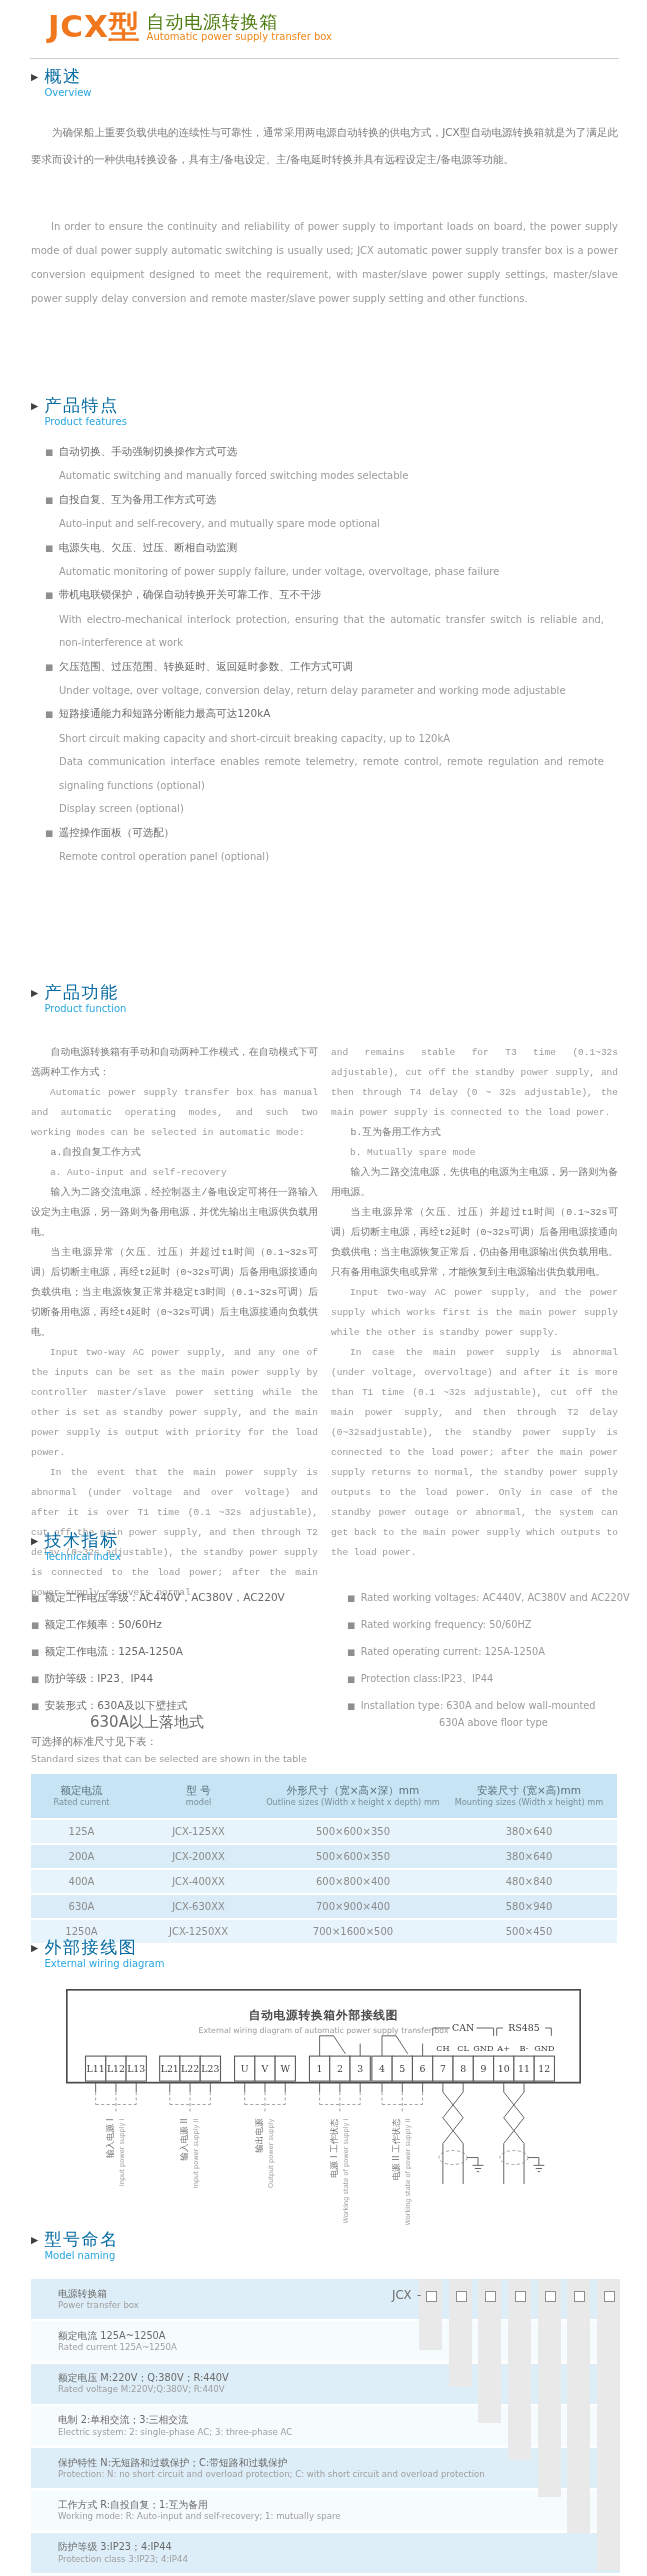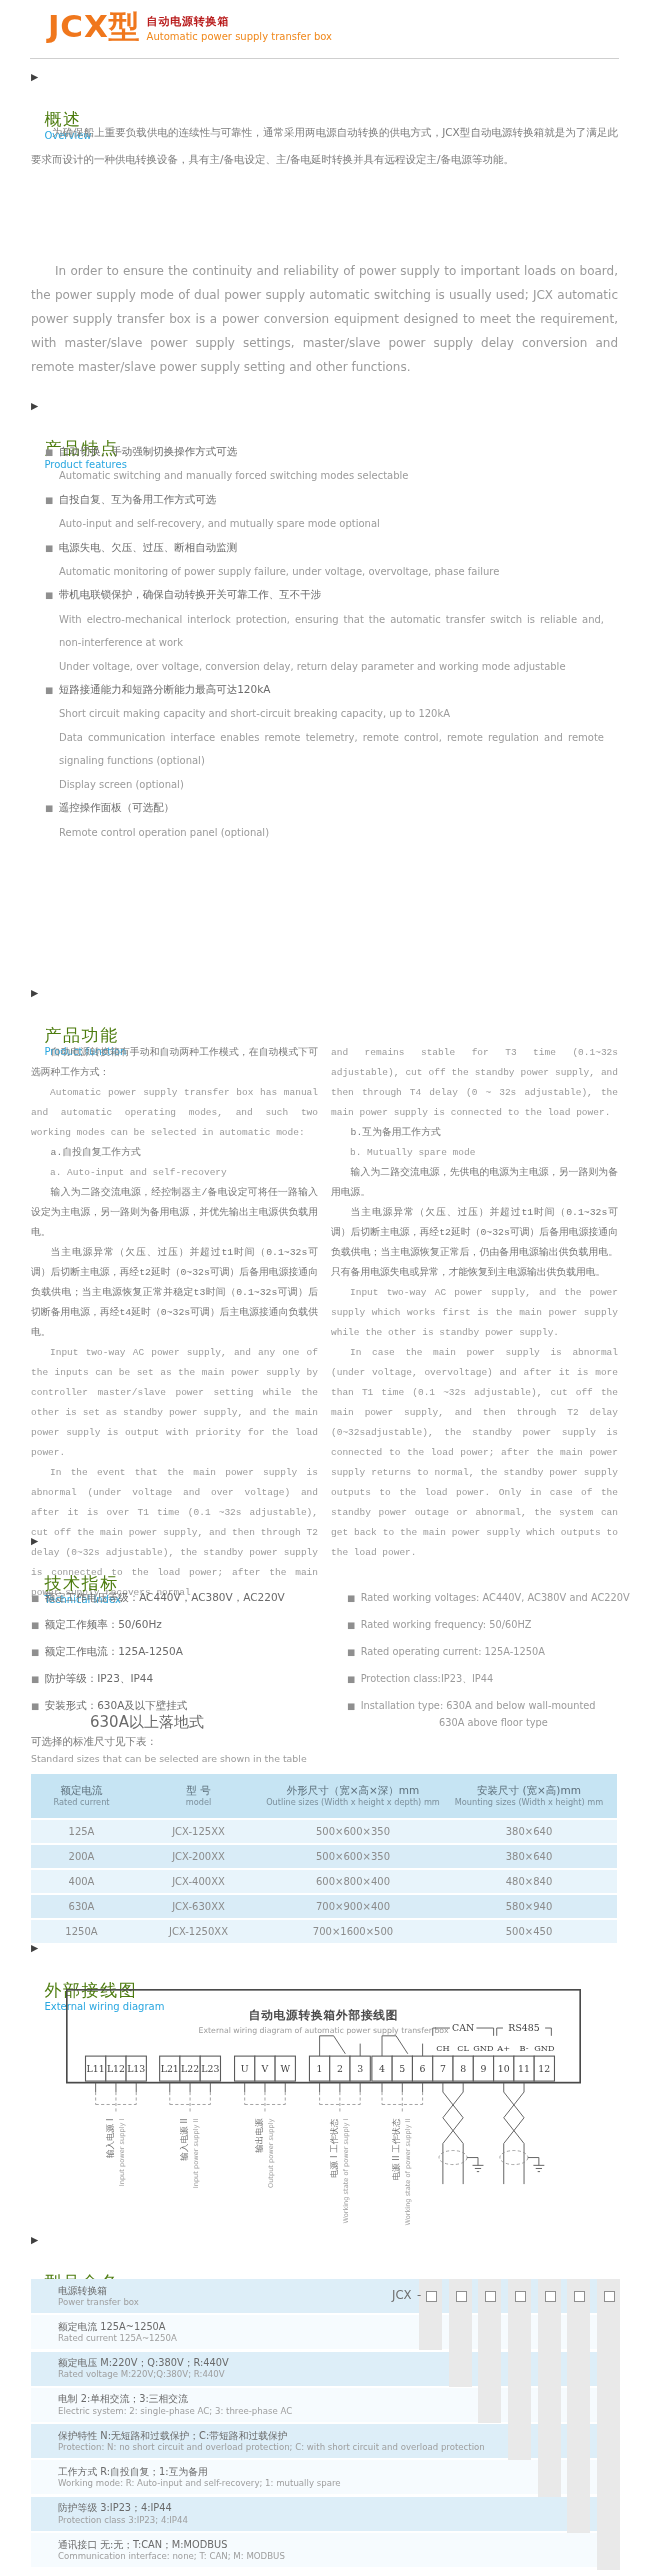--- a/index.html
+++ b/index.html
@@ -2,32 +2,32 @@
 <html style="font-size:12.5px"><head>
 <meta charset="utf-8">
 <style>
   html,body{margin:0;padding:0;background:#fff;}
   #page{position:relative;width:648px;height:2576px;background:#fff;overflow:hidden;
         font-family:"DejaVu Sans","Liberation Sans",sans-serif;}
   
   .hdr{position:absolute;left:48px;top:7.8px;display:flex;align-items:flex-end;}
   .hdr-model{color:#f0771c;font-size:31px;font-weight:bold;letter-spacing:0.8px;line-height:37px;}
   .hdr-sub{margin-left:6.2px;padding-bottom:1.6px;}
-  .hdr-cn{color:#b91c1c;font-size:11px;line-height:16.4px;letter-spacing:0.8px;font-weight:bold;}
+  .hdr-cn{color:#4d7c0f;font-size:18px;line-height:16.4px;letter-spacing:0.8px;}
   .hdr-en{color:#f0881c;font-size:10px;line-height:13.3px;}
   .divider{position:absolute;left:30px;top:58px;width:589px;height:0;border-top:0.8px solid #cfcfcf;}
   
   .sec{position:absolute;left:31px;display:flex;}
   .tri{color:#3f3f3f;font-size:9.4px;line-height:9.4px;margin-top:6.2px;margin-right:6.2px;}
-  .h-cn{color:#4d7c0f;font-size:17px;line-height:20px;letter-spacing:1.6px;margin-top:43px;}
+  .h-cn{color:#0369a1;font-size:17px;line-height:20px;letter-spacing:1.6px;}
   .h-en{color:#29a7e0;font-size:10px;line-height:14px;}
   
   .para{position:absolute;left:31px;width:587px;text-align:justify;}
   .p-cn{color:#7d7d7d;font-size:10.5px;line-height:27px;text-indent:2em;}
-  .p-en{color:#9b9b9b;font-size:12px;line-height:24px;text-indent:2em;margin-top:44px;}
+  .p-en{color:#9b9b9b;font-size:10px;line-height:24px;text-indent:2em;}
   
   .feats{position:absolute;left:45px;width:559px;}
   .feat-cn{color:#6a6a6a;font-size:10.5px;line-height:23.4px;}
   .sq{color:#8f8f8f;font-size:8.6px;margin-right:5.5px;}
   .feat-en{color:#9b9b9b;font-size:10px;line-height:23.4px;margin-left:14px;text-align:justify;}
   
   .col{position:absolute;top:1043px;width:287px;text-align:justify;}
   .col-l{left:31px;}  .col-r{left:331px;}
   .fp{margin:0;font-family:Liberation Mono, monospace;}
   .fp.cn{color:#787878;font-size:9.8px;line-height:20px;text-indent:2em;}
@@ -58,21 +58,21 @@
   .bus-txt{font-family:"DejaVu Serif","Liberation Serif",serif;fill:#3f3f3f;font-size:12px;}
   .dg-title-cn{fill:#4a4a4a;font-size:15px;font-weight:bold;letter-spacing:1px;}
   .dg-title-en{fill:#9b9b9b;font-size:10px;}
   .lead-cn{fill:#6f6f6f;font-size:11px;}
   .lead-en{fill:#a0a0a0;font-size:8.5px;}
   .wire{stroke:#5a5a5a;stroke-width:1.2;fill:none;}
   .wire-d{stroke:#8a8a8a;stroke-width:1;fill:none;stroke-dasharray:4 3;}
   .tbox{fill:#ffffff;stroke:#5a5a5a;stroke-width:1.4;}
   
   .naming{position:absolute;left:31px;top:2279px;width:589px;height:294px;}
-  .nrow{position:relative;height:34px;margin-bottom:2.3px;display:flex;flex-direction:column;
+  .nrow{position:relative;height:40px;margin-bottom:2.3px;display:flex;flex-direction:column;
         justify-content:center;padding-left:27px;box-sizing:border-box;z-index:1;}
   .nrow.blue{background:#ddeef8;}
   .nrow.white{background:#f6fbfe;}
   .n-cn{color:#6a6a6a;font-size:9.8px;line-height:13.3px;}
   .n-en{color:#9e9e9e;font-size:8.6px;line-height:11.7px;}
   .strip{position:absolute;top:0;width:23.4px;background:#e9e9e9;z-index:2;}
   .nbox{position:absolute;top:11.7px;width:9.4px;height:9.4px;background:#fff;border:1.2px solid #8f8f8f;z-index:3;}
   .n-prefix{position:absolute;left:361px;top:8.6px;color:#6f6f6f;font-size:11.7px;z-index:3;}
   .n-dash{position:absolute;left:386px;top:8.6px;color:#6f6f6f;font-size:11.7px;z-index:3;}
 </style>
@@ -118,20 +118,21 @@
     </div>
     <div class="feat">
       <div class="feat-cn"><span class="sq">■</span><span>电源失电、欠压、过压、断相自动监测</span></div>
       <div class="feat-en">Automatic monitoring of power supply failure, under voltage, overvoltage, phase failure</div>
     </div>
     <div class="feat">
       <div class="feat-cn"><span class="sq">■</span><span>带机电联锁保护，确保自动转换开关可靠工作、互不干涉</span></div>
       <div class="feat-en">With electro-mechanical interlock protection, ensuring that the automatic transfer switch is reliable and, non-interference at work</div>
     </div>
     <div class="feat">
+      <div class="feat-cn"><span class="sq">■</span><span>欠压范围、过压范围、转换延时、返回延时参数、工作方式可调</span></div>
       <div class="feat-en">Under voltage, over voltage, conversion delay, return delay parameter and working mode adjustable</div>
     </div>
     <div class="feat">
       <div class="feat-cn"><span class="sq">■</span><span>短路接通能力和短路分断能力最高可达120kA</span></div>
       <div class="feat-en">Short circuit making capacity and short-circuit breaking capacity, up to 120kA</div>
     </div>
     <div class="feat">
       <div class="feat-en">Data communication interface enables remote telemetry, remote control, remote regulation and remote signaling functions (optional)</div>
     </div>
     <div class="feat">

